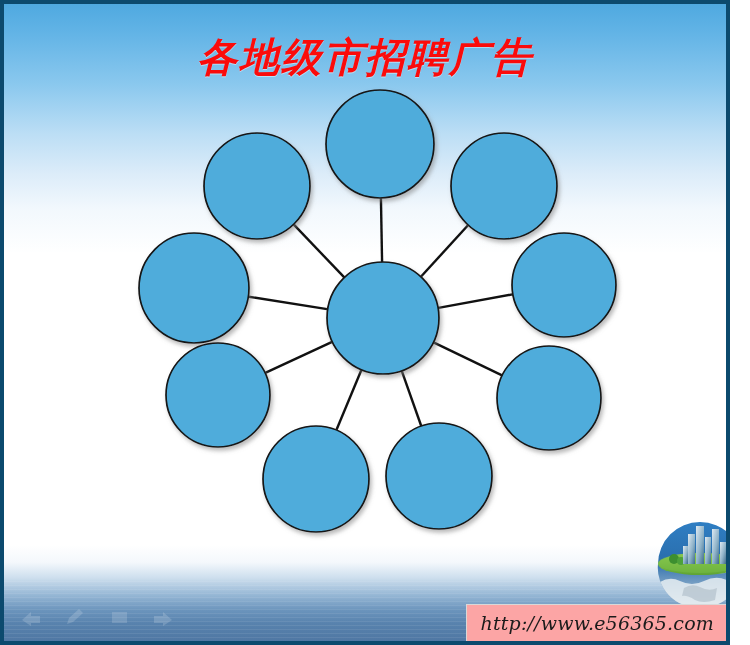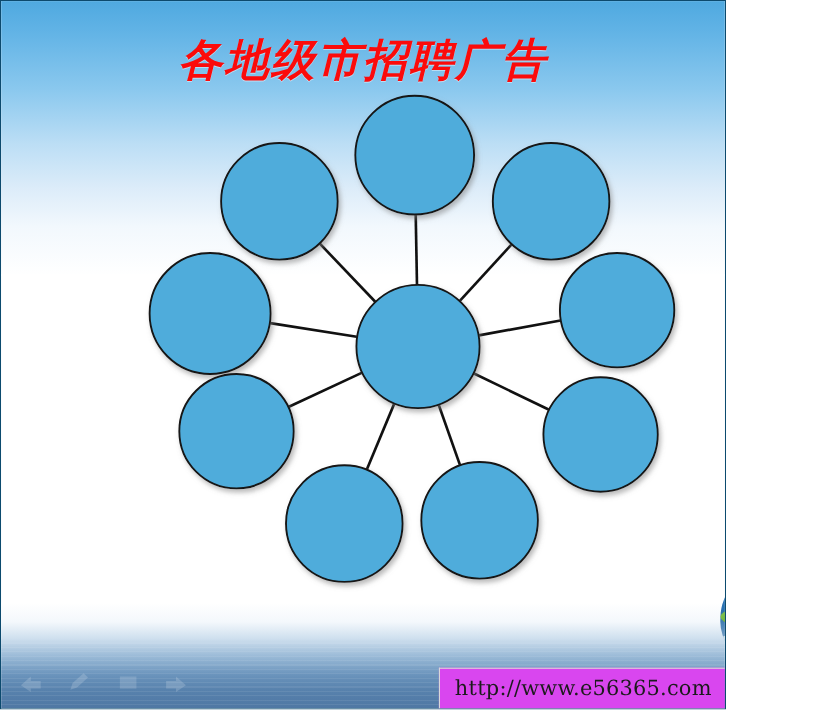--- a/index.html
+++ b/index.html
@@ -7,25 +7,25 @@
     margin: 0;
     padding: 0;
     background: #ffffff;
   }
   body {
     font-family: "DejaVu Sans", "Liberation Sans", sans-serif;
   }
 
   .slide {
     position: relative;
-    width: 660px;
+    width: 730px;
     height: 645px;
     overflow: hidden;
     box-sizing: border-box;
-    border: 1px solid #0c4a6e;
+    border: 4px solid #0c4a6e;
     background: #ffffff;
   }
 
   
   .bg-sky {
     position: absolute;
     left: 0; top: 0;
     width: 100%;
     height: 250px;
     background: linear-gradient(to bottom,
@@ -124,26 +124,27 @@
   }
   .globe-logo svg { display: block; }
 
   
   .watermark {
     position: absolute;
     right: 0;
     bottom: 0;
     height: 36px;
     padding: 0 12px 0 14px;
-    background: #d946ef;
+    background: #fca5a5;
     display: flex;
     align-items: center;
     justify-content: center;
     border-left: 1px solid #d8d8d8;
     border-top: 1px solid #d8d8d8;
+    font-style: italic;
   }
   .watermark-text {
     font-family: "DejaVu Serif", "Liberation Serif", serif;
     font-size: 19px;
     color: #1b1b1b;
     letter-spacing: .2px;
     white-space: nowrap;
   }
 </style>
 </head>

